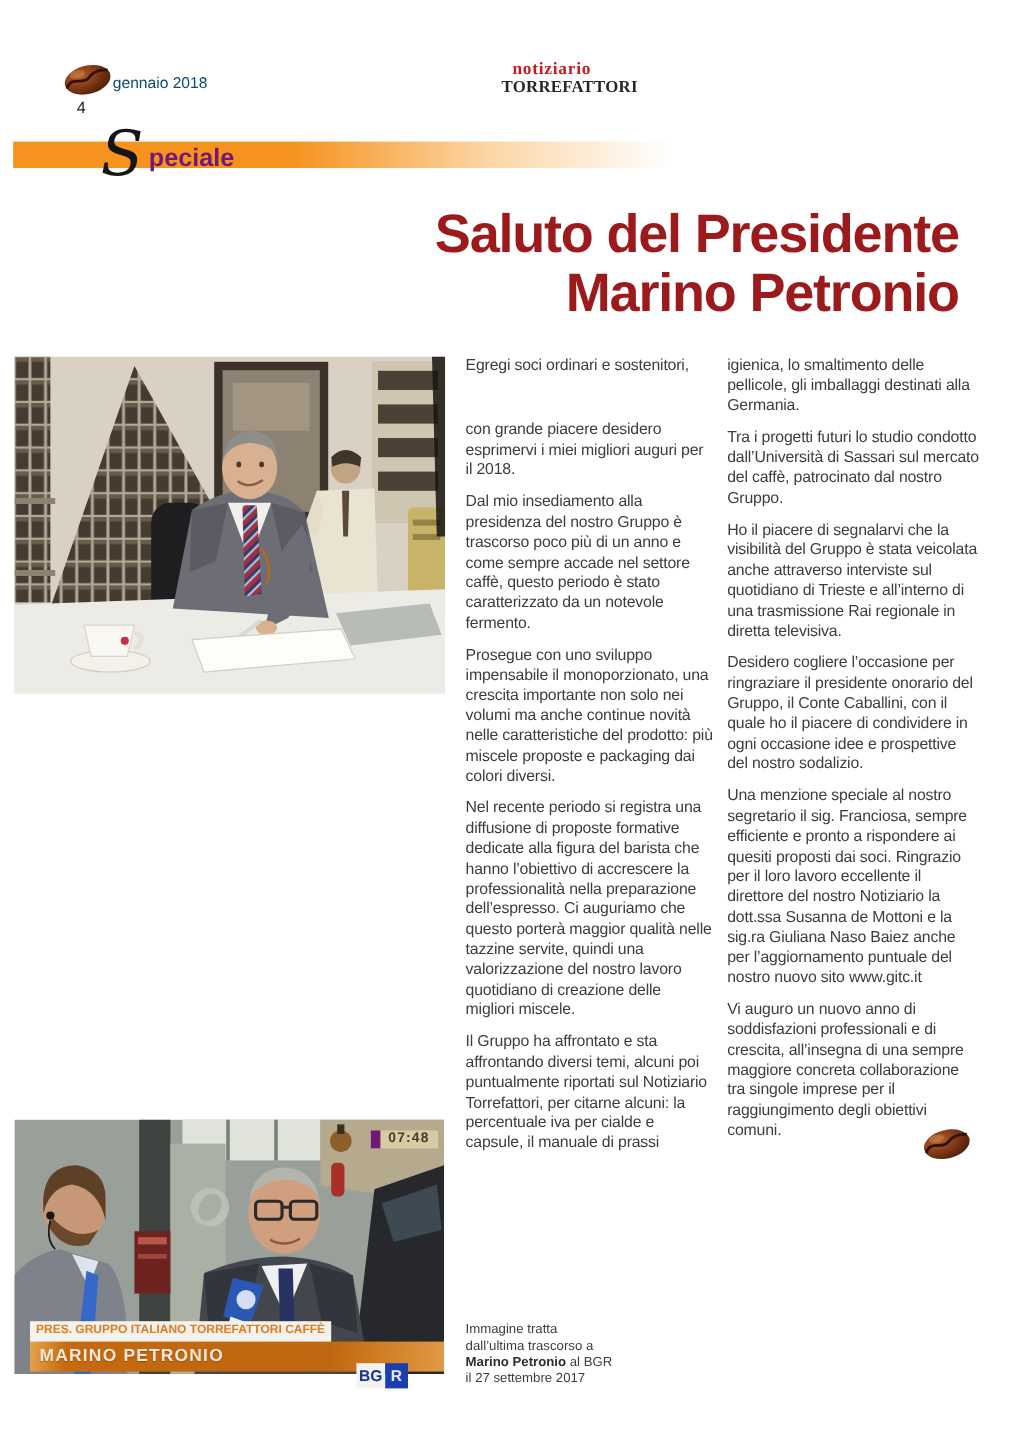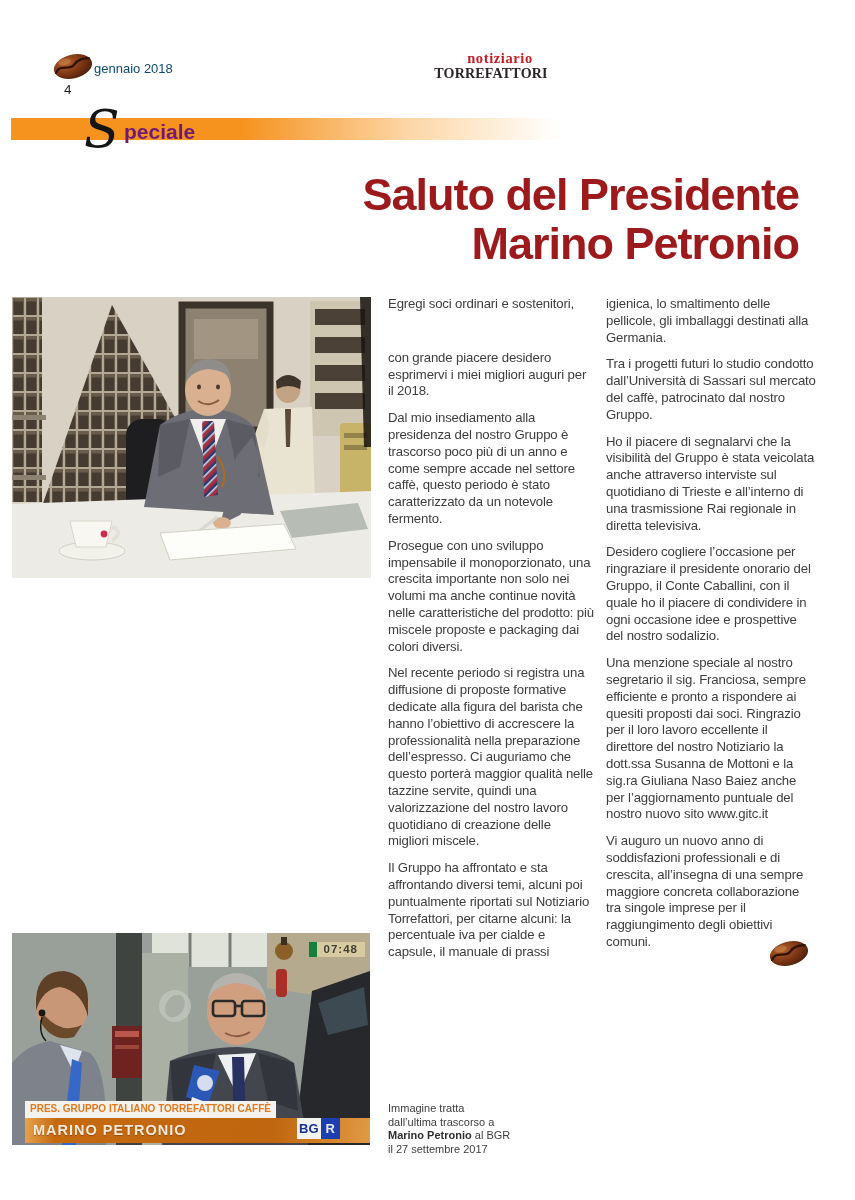--- a/index.html
+++ b/index.html
@@ -3,21 +3,21 @@
 <meta charset="utf-8">
 <style>
   html,body{margin:0;padding:0;background:#ffffff;}
   .page{position:relative;width:855px;height:1200px;background:#ffffff;overflow:hidden;
         font-family:"Liberation Sans", sans-serif;color:#3d3d3d;}
 
   
   .header-bean{position:absolute;left:50px;top:49px;width:46px;height:35px;}
   .issue-date{position:absolute;left:94px;top:61px;font-size:13px;color:#0c4a6e;}
   .page-num{position:absolute;left:64px;top:82px;font-size:13.5px;color:#1c1c1c;}
-  .logo{position:absolute;left:418px;top:50px;width:146px;text-align:center;
+  .logo{position:absolute;left:418px;top:50px;width:146px;text-align:left;
         font-family:"Liberation Serif", serif;}
   .logo-top{display:block;color:#c41e25;font-weight:bold;font-size:14.5px;
         letter-spacing:0.6px;transform:translateX(9px);}
   .logo-bottom{display:block;color:#2b2526;font-weight:bold;font-size:14px;
         letter-spacing:0.2px;margin-top:-1px;}
 
   
   .section-bar{position:absolute;left:11px;top:118px;width:548px;height:22px;
         background:linear-gradient(to right,#f6921e 0%,#f6921e 42%,rgba(251,206,148,0.85) 72%,rgba(255,255,255,0) 100%);}
   .section-initial{position:absolute;left:84px;top:103px;font-family:"DejaVu Serif", serif;
@@ -36,29 +36,29 @@
   .col1 p.first{margin-bottom:37px;}
 
   
   .photo-top{position:absolute;left:12px;top:297px;width:359px;height:281px;}
   .photo-bottom{position:absolute;left:12px;top:933px;width:358px;height:212px;}
   .photo-top svg,.photo-bottom svg{display:block;width:100%;height:100%;}
 
   
   .tv-time{position:absolute;right:5px;top:9px;background:#d8cba2;color:#3f3e35;
         font-size:11.5px;font-weight:bold;letter-spacing:1px;padding:0 7px;line-height:15px;
-        border-left:8px solid #15803d;}
+        border-left:8px solid #701a75;}
   .tv-role{position:absolute;left:13px;top:168px;height:20px;line-height:15px;
         background:#f4f2ec;color:#e0791f;font-size:10px;font-weight:bold;
         padding:0 5px;white-space:nowrap;}
   .tv-name-bar{position:absolute;left:13px;top:185px;right:0;height:25px;
         background:linear-gradient(95deg,#e6a44d 0%,#c66a10 9%,#bf6610 72%,#cf7d22 84%,#e09a45 100%);}
   .tv-name{position:absolute;left:8px;top:0;line-height:25px;color:#f7e9d8;
         font-size:14.5px;font-weight:bold;letter-spacing:1px;text-shadow:0 1px 1px rgba(90,40,0,.45);}
-  .tv-logo{position:absolute;right:30px;top:0;height:21px;display:flex;}
+  .tv-logo{position:absolute;right:30px;top:18px;height:21px;display:flex;}
   .tv-logo-bg{background:#f2f2f0;color:#15338f;font-weight:bold;font-size:13px;
         line-height:21px;padding:0 2px;}
   .tv-logo-r{background:#1b3fae;color:#e8e8ee;font-weight:bold;font-size:13px;
         line-height:21px;padding:0 5px;}
 
   
   .caption{position:absolute;left:388px;top:1102px;font-size:11px;line-height:13.5px;color:#3d3d3d;}
   .caption b{color:#2e2e2e;}
 
   

